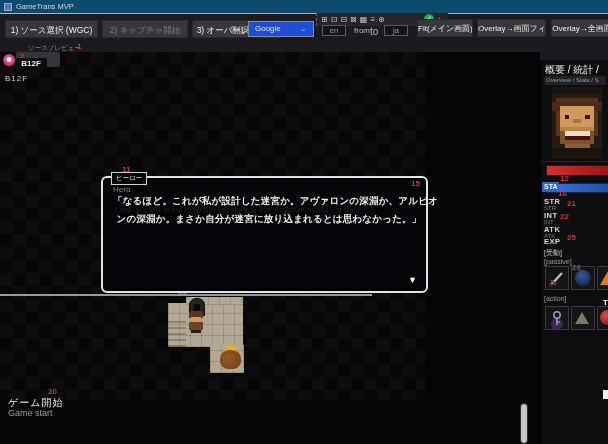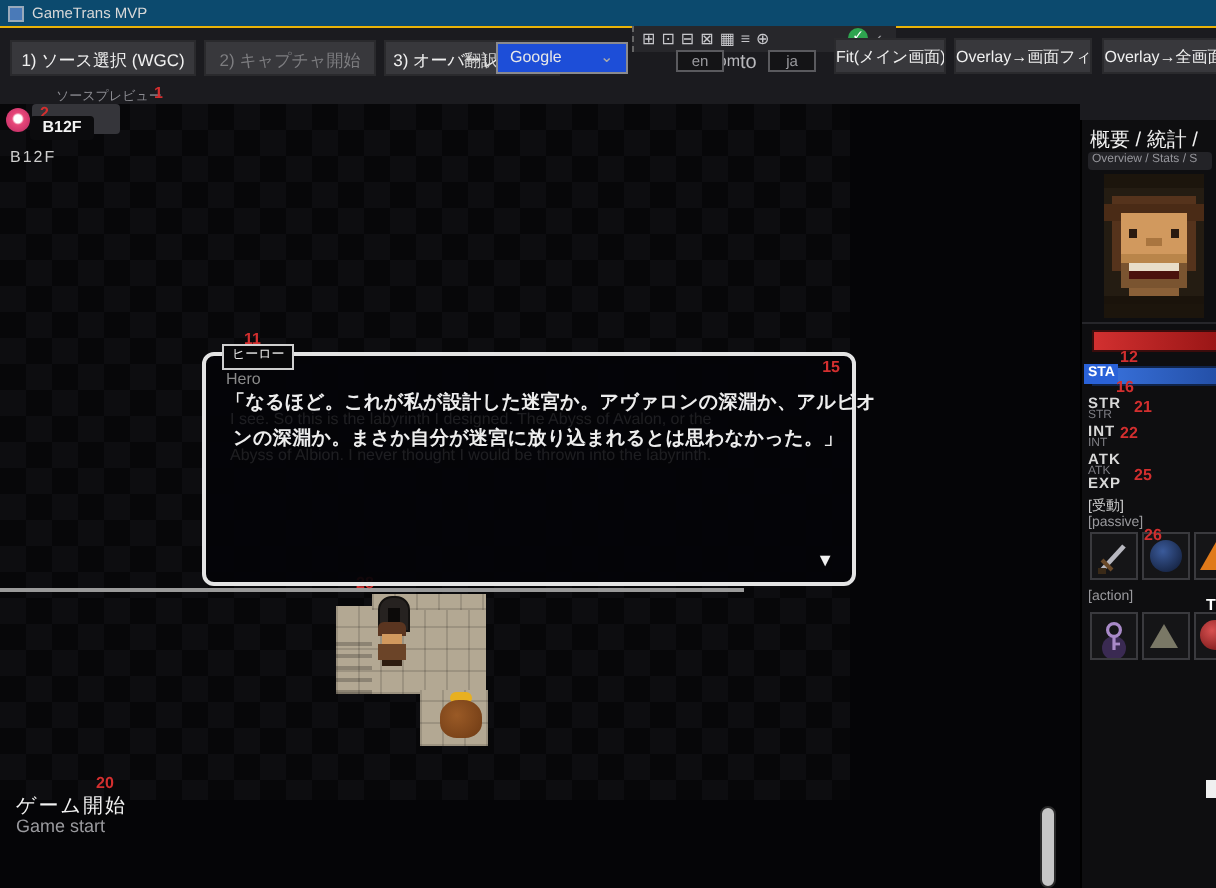--- a/index.html
+++ b/index.html
@@ -26,21 +26,21 @@
   #floatbar{left:316px;top:13px;width:132px;height:13px;background:#27272b;border-left:1px dashed #666;
     display:flex;align-items:center;gap:3px;padding-left:4px;box-sizing:border-box;}
   .ficon{font-size:8px;color:#c8c8cc;line-height:10px;}
   #check-circle{left:424px;top:14px;width:10px;height:10px;border-radius:50%;background:#2ea44f;
     color:#fff;font-size:7px;line-height:10px;text-align:center;font-weight:bold;}
   #collapse{left:438px;top:14px;font-size:9px;color:#9a9a9e;}
   
   #lbl-from{left:318px;top:26px;font-size:8px;color:#b8b8bc;padding-left:36px;}
   .langbox{top:25px;width:24px;height:11px;background:#141416;border:1px solid #5a5a5e;
     box-sizing:border-box;color:#9a9a9e;font-size:7.5px;line-height:9px;text-align:center;}
-  #box-from{left:338px;}
+  #box-from{left:322px;}
   #lbl-to{left:370px;top:26px;font-size:10px;color:#b8b8bc;}
   #box-to{left:384px;}
   #btn-fit{left:417px;top:19px;width:56px;font-size:8px;}
   #btn-ovfit{left:477px;top:19px;width:69px;font-size:8px;}
   #btn-ovfull{left:551px;top:19px;width:62px;font-size:8px;}
   
   #preview-label{left:28px;top:44px;font-size:6.5px;color:#8a8a90;}
   .m{color:#d32f2f;font-size:8px;font-weight:bold;line-height:8px;}
   #m-preview{left:77px;top:43px;}
   
@@ -207,21 +207,20 @@
     <div class="abs" id="spr-legs"></div>
     <div class="abs" id="pot-gold"></div>
     <div class="abs" id="pot-body"></div>
 
     <div class="abs m" id="m-dialog-top">11</div>
     <div class="abs" id="dialog">
       <div class="abs" id="speaker-tag">ヒーロー</div>
       <div class="abs" id="speaker-en">Hero</div>
       <div class="abs m" id="m-dialog-corner">15</div>
       <div class="abs dfaint" id="dfaint1">I see. So this is the labyrinth I designed. The Abyss of Avalon, or the</div>
-      <div class="abs dfaint" id="dfaint2">Abyss of Albion. I never thought I would be thrown into the labyrinth.</div>
       <div class="abs dline" id="dline1">「なるほど。これが私が設計した迷宮か。アヴァロンの深淵か、アルビオ</div>
       <div class="abs dline" id="dline2">ンの深淵か。まさか自分が迷宮に放り込まれるとは思わなかった。」</div>
       <div class="abs" id="continue-ind">▼</div>
     </div>
 
     <div class="abs m" id="m-footer">20</div>
     <div class="abs" id="footer-jp">ゲーム開始</div>
     <div class="abs" id="footer-en">Game start</div>
   </div>
 

